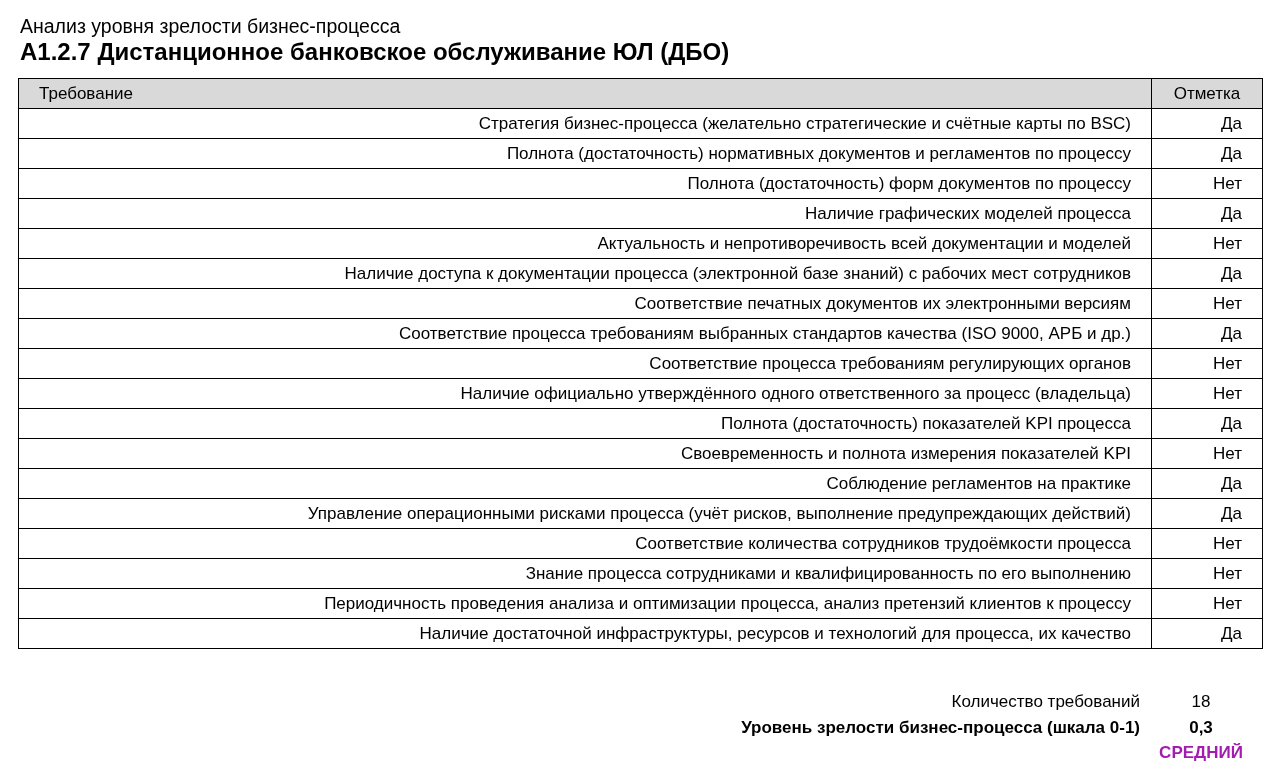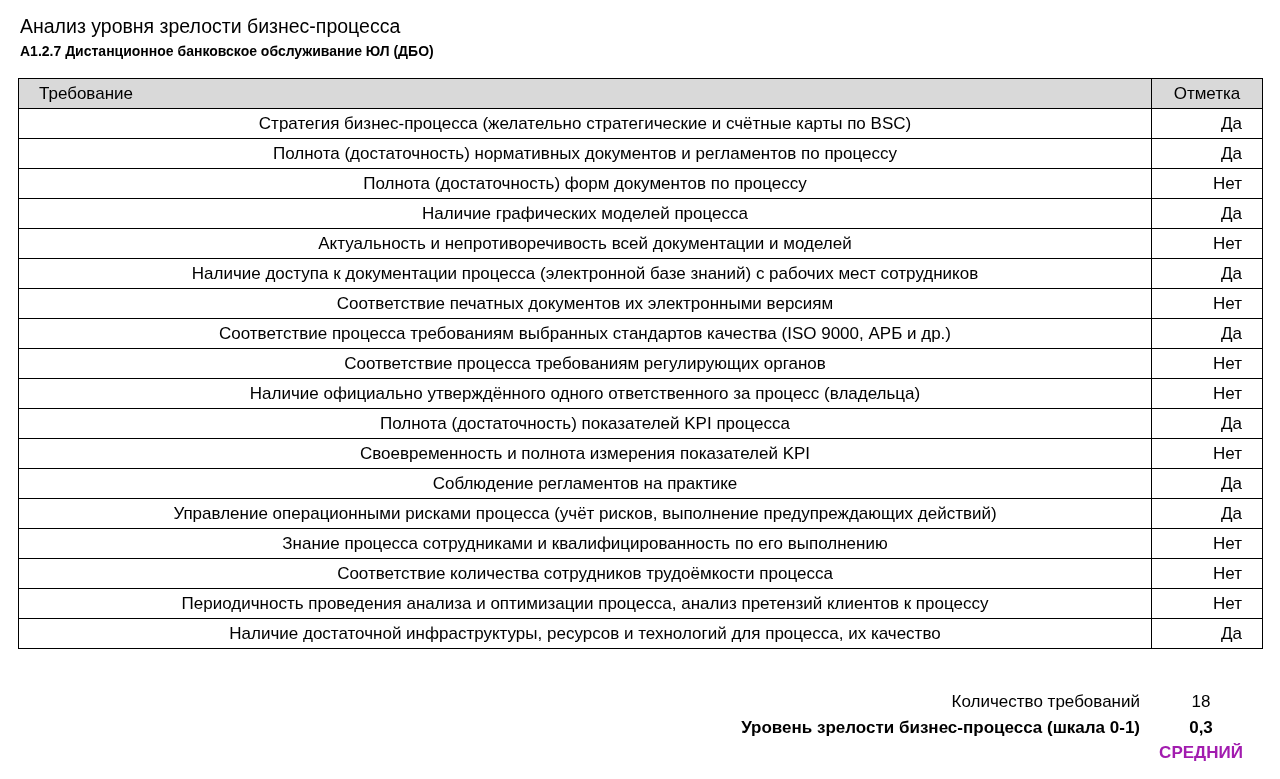--- a/index.html
+++ b/index.html
@@ -25,21 +25,21 @@
     margin: 0 0 14px 2px;
   }
   .title-line1 {
     font-size: 19.5px;
     line-height: 25px;
     font-weight: 400;
     color: #000;
     white-space: nowrap;
   }
   .title-line2 {
-    font-size: 14px;
+    font-size: 24px;
     line-height: 25px;
     font-weight: bold;
     color: #000;
     white-space: nowrap;
   }
   table.maturity {
     border-collapse: collapse;
     width: 1244px;
     table-layout: fixed;
     margin-top: 4px;
@@ -60,21 +60,21 @@
   }
   table.maturity thead th {
     background: #d9d9d9;
     text-align: left;
   }
   table.maturity thead th.mark-head {
     text-align: center;
     margin-top: 16px;
   }
   table.maturity td.req {
-    text-align: center;
+    text-align: right;
   }
   table.maturity td.mark {
     text-align: right;
   }
   .summary {
     width: 1244px;
     margin-top: 40px;
     font-size: 17px;
   }
   .summary-row {
@@ -179,25 +179,25 @@
       </tr>
       <tr>
         <td class="req">Соблюдение регламентов на практике</td>
         <td class="mark">Да</td>
       </tr>
       <tr>
         <td class="req">Управление операционными рисками процесса (учёт рисков, выполнение предупреждающих действий)</td>
         <td class="mark">Да</td>
       </tr>
       <tr>
+        <td class="req">Соответствие количества сотрудников трудоёмкости процесса</td>
+        <td class="mark">Нет</td>
+      </tr>
+      <tr>
         <td class="req">Знание процесса сотрудниками и квалифицированность по его выполнению</td>
-        <td class="mark">Нет</td>
-      </tr>
-      <tr>
-        <td class="req">Соответствие количества сотрудников трудоёмкости процесса</td>
         <td class="mark">Нет</td>
       </tr>
       <tr>
         <td class="req">Периодичность проведения анализа и оптимизации процесса, анализ претензий клиентов к процессу</td>
         <td class="mark">Нет</td>
       </tr>
       <tr>
         <td class="req">Наличие достаточной инфраструктуры, ресурсов и технологий для процесса, их качество</td>
         <td class="mark">Да</td>
       </tr>

